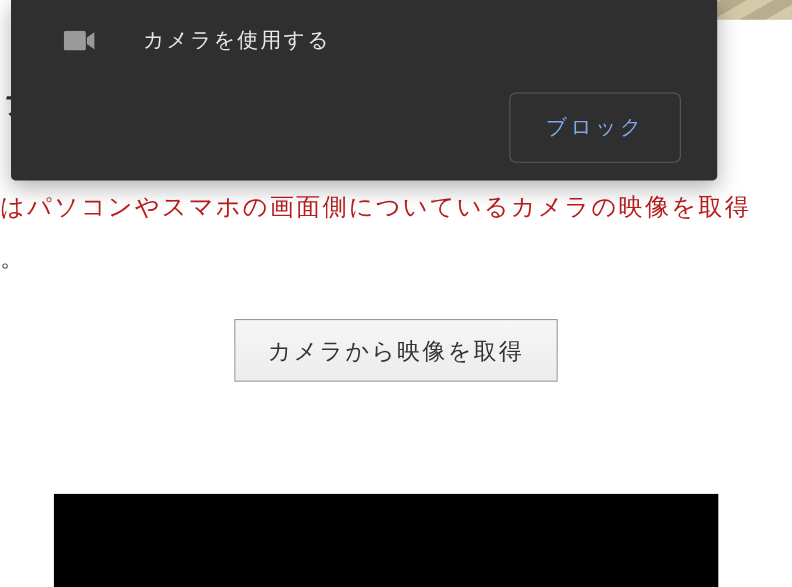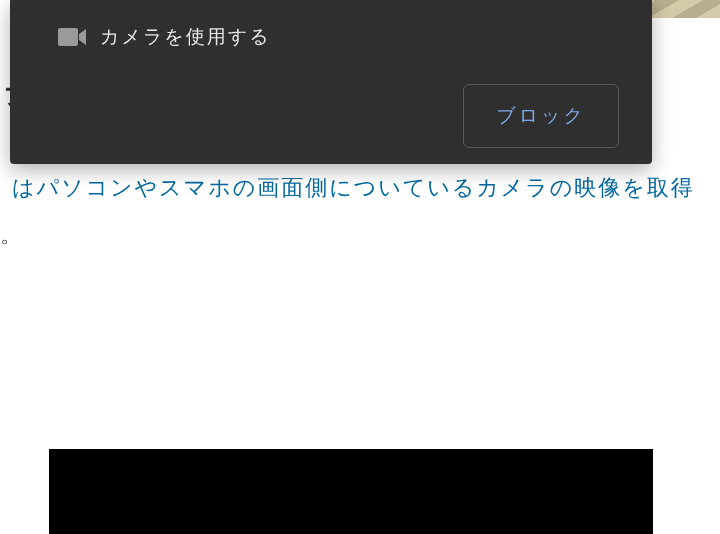--- a/index.html
+++ b/index.html
@@ -20,21 +20,21 @@
   background: #2f2f2f;
   border-radius: 0 0 4px 4px;
   box-shadow: 0 6px 20px rgba(0,0,0,0.3);
   color: #e6e6e6;
   z-index: 10;
 }
 .dialog-header {
   display: flex;
   align-items: center;
   padding: 24px 48px;
-  gap: 14px;
+  gap: 44px;
 }
 .camera-icon {
   width: 28px;
   height: 18px;
   display: block;
 }
 .camera-icon svg { fill: #9a9a9a; }
 .dialog-title {
   font-size: 19px;
   letter-spacing: 2px;
@@ -72,23 +72,22 @@
   letter-spacing: 2px;
   color: #333;
 }
 .page-desc {
   position: absolute;
   top: 113px;
   left: 0;
   width: 604px;
   font-size: 22px;
   letter-spacing: 2px;
-  color: #0369a1;
+  color: #b91c1c;
   white-space: nowrap;
-  margin-left: 12px;
 }
 .page-desc-dot {
   position: absolute;
   top: 160px;
   left: 0;
   font-size: 22px;
   color: #444;
 }
 .page-buttons {
   position: absolute;
@@ -146,15 +145,16 @@
   </div>
 </div>
 
 <div class="page-content">
   <div class="page-title-frag">ラ</div>
   <div class="page-desc">はパソコンやスマホの画面側についているカメラの映像を取得</div>
   <div class="page-desc-dot">。</div>
 </div>
 
 <div class="page-buttons">
+  <button class="page-btn">カメラから映像を取得</button>
 </div>
 
 <div class="video-preview"></div>
 
 </body></html>

